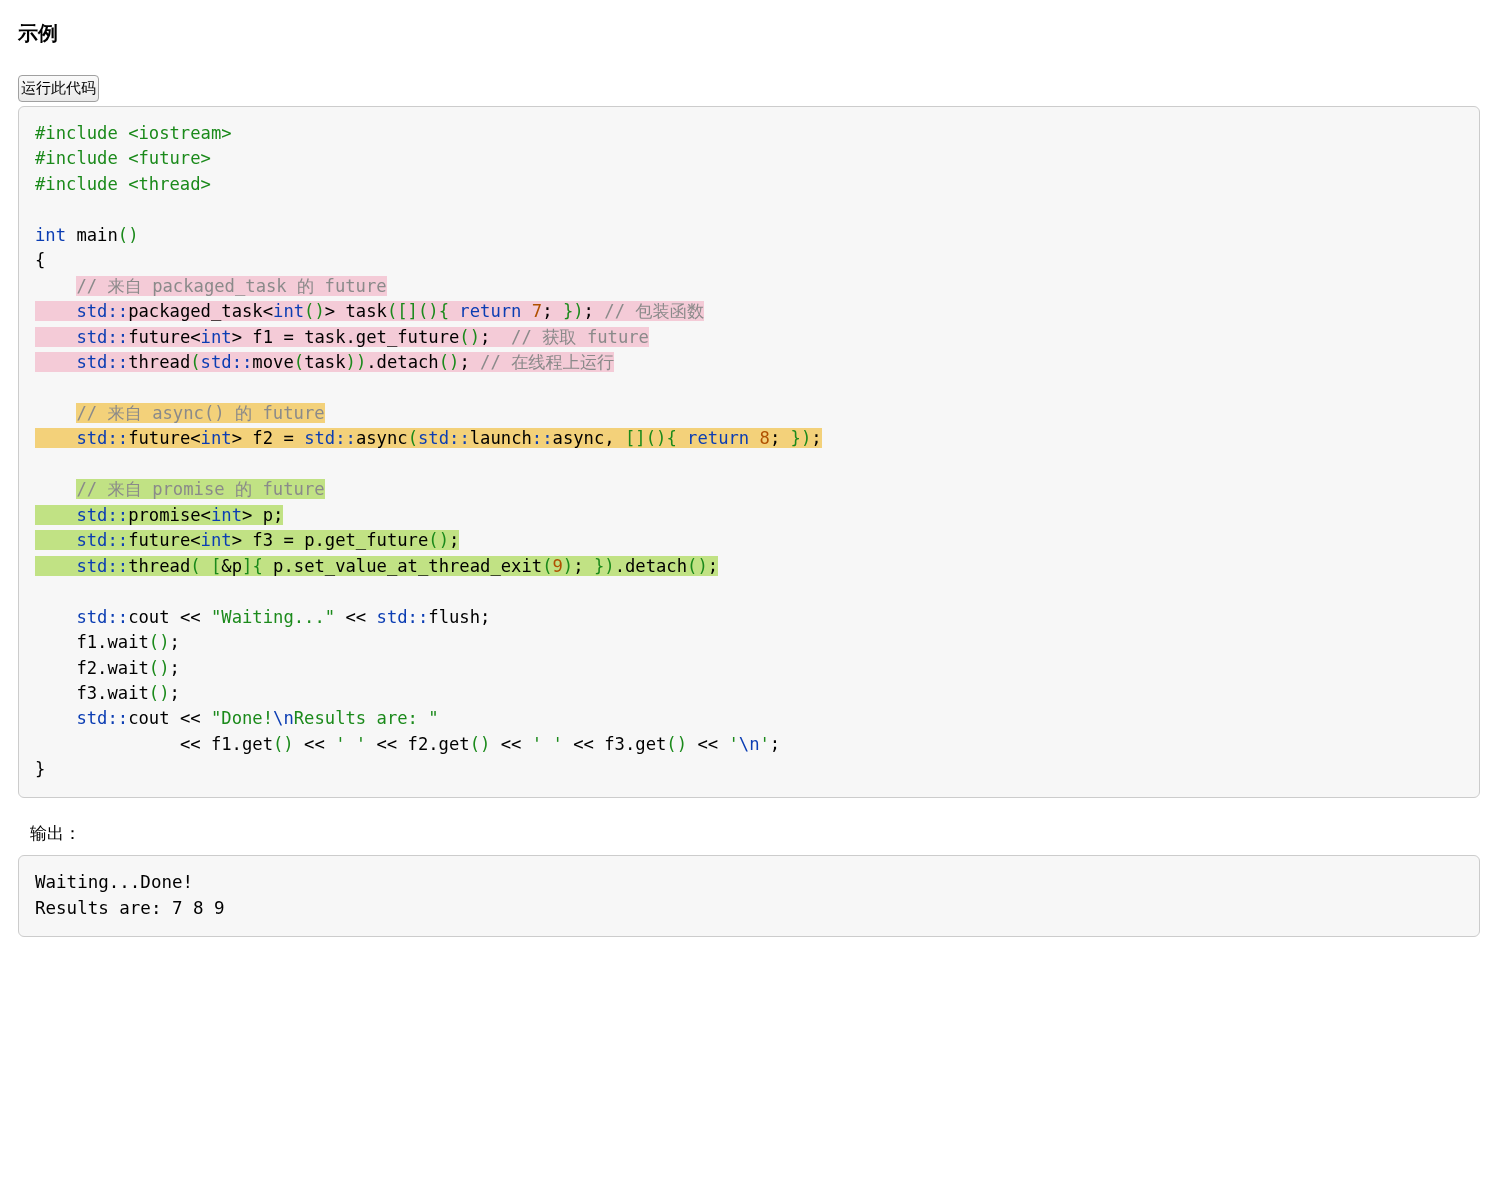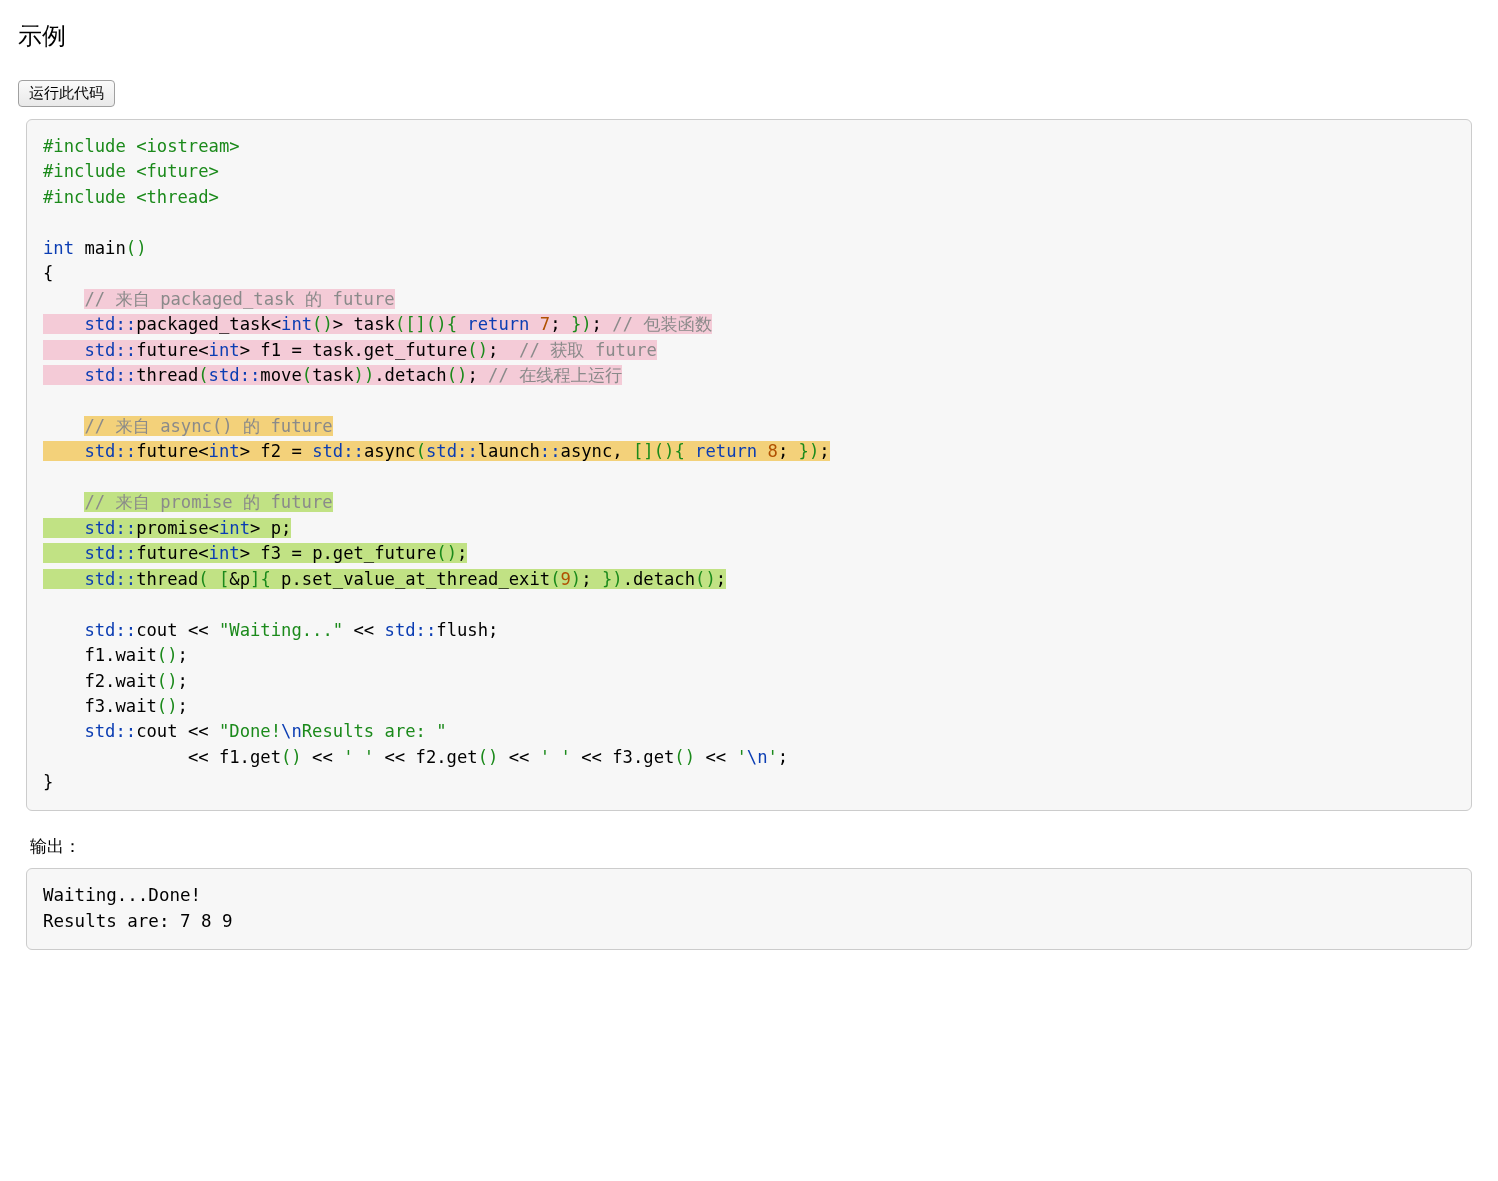--- a/index.html
+++ b/index.html
@@ -5,40 +5,40 @@
   * { box-sizing: border-box; }
   body {
     font-family: "Helvetica Neue", Arial, "PingFang SC", "Hiragino Sans GB", "Microsoft YaHei", sans-serif;
     margin: 0;
     padding: 20px 18px;
     background: #fff;
     color: #000;
     font-size: 16px;
   }
   h2 {
-    font-size: 24px;
-    font-weight: normal;
+    font-size: 20px;
+    font-weight: bold;
     margin: 0 0 28px 0;
   }
   .run-btn {
     font-family: inherit;
     font-size: 15px;
-    padding: 3px 10px;
+    padding: 3px 2px;
     background: linear-gradient(#fafafa, #e9e9e9);
     border: 1px solid #a0a0a0;
     border-radius: 4px;
     cursor: pointer;
     margin-bottom: 4px;
   }
   pre.code-block, pre.output-block {
     background: #f7f7f7;
     border: 1px solid #ccc;
     border-radius: 6px;
     padding: 14px 16px;
-    margin: 8px;
+    margin: 0;
     font-family: "DejaVu Sans Mono", "Menlo", "Consolas", monospace;
     font-size: 17.2px;
     line-height: 1.48;
     overflow-x: auto;
     white-space: pre;
   }
   pre.output-block {
     font-size: 17.5px;
   }
   .output-label {

